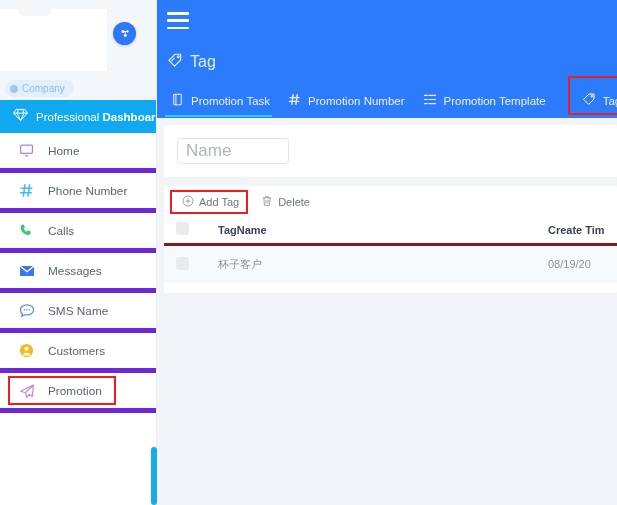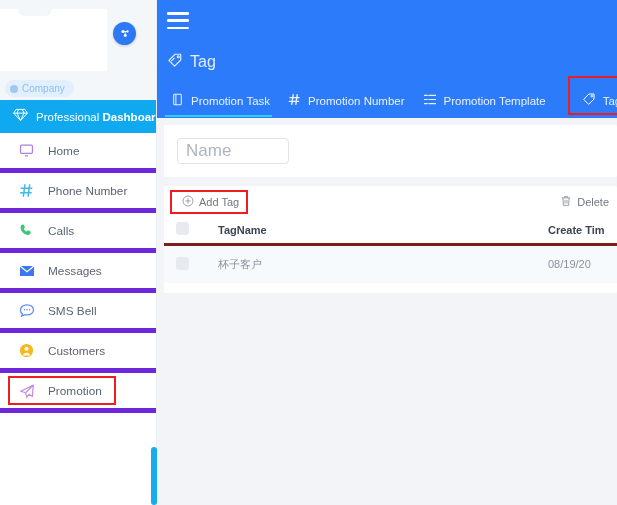--- a/index.html
+++ b/index.html
@@ -220,21 +220,20 @@
     margin: 9px 0 0 7px;
     border-radius: 2px;
     padding-bottom: 10px;
   }
   .table-toolbar {
     height: 31px;
     display: flex; align-items: center;
     gap: 6px;
     padding-left: 10px;
     position: relative;
-    justify-content: space-between;
   }
   .tbtn {
     display: flex; align-items: center; gap: 5px;
     font-size: 11px; color: #6f7782;
     padding: 4px 8px;
     cursor: pointer;
   }
   .hl-addtag {
     position: absolute;
     left: 6px; top: 4px;
@@ -357,21 +356,21 @@
 
       <li class="nav-item">
         <span class="nav-icon">
           <svg width="16" height="15" viewBox="0 0 24 22" fill="none" stroke="#5a8df2" stroke-width="1.9">
             <path d="M12 2.5c5.6 0 9.8 3.4 9.8 7.6S17.6 17.7 12 17.7c-1 0-2-.1-2.9-.3L4 19.5l1.2-3.3C3.2 14.8 2.2 12.8 2.2 10.1 2.2 5.9 6.4 2.5 12 2.5z"></path>
             <circle cx="8.2" cy="10" r="1.1" fill="#5a8df2" stroke="none"></circle>
             <circle cx="12" cy="10" r="1.1" fill="#5a8df2" stroke="none"></circle>
             <circle cx="15.8" cy="10" r="1.1" fill="#5a8df2" stroke="none"></circle>
           </svg>
         </span>
-        <span class="nav-label">SMS Bell</span>
+        <span class="nav-label">SMS Name</span>
       </li>
 
 
       <li class="nav-item">
         <span class="nav-icon">
           <svg width="15" height="15" viewBox="0 0 24 24">
             <circle cx="12" cy="12" r="10.5" fill="#f6b91f"></circle>
             <circle cx="12" cy="9.2" r="3.3" fill="#ffffff"></circle>
             <path d="M5.6 20c1.2-3 3.6-4.6 6.4-4.6s5.2 1.6 6.4 4.6z" fill="#ffffff"></path>
           </svg>

